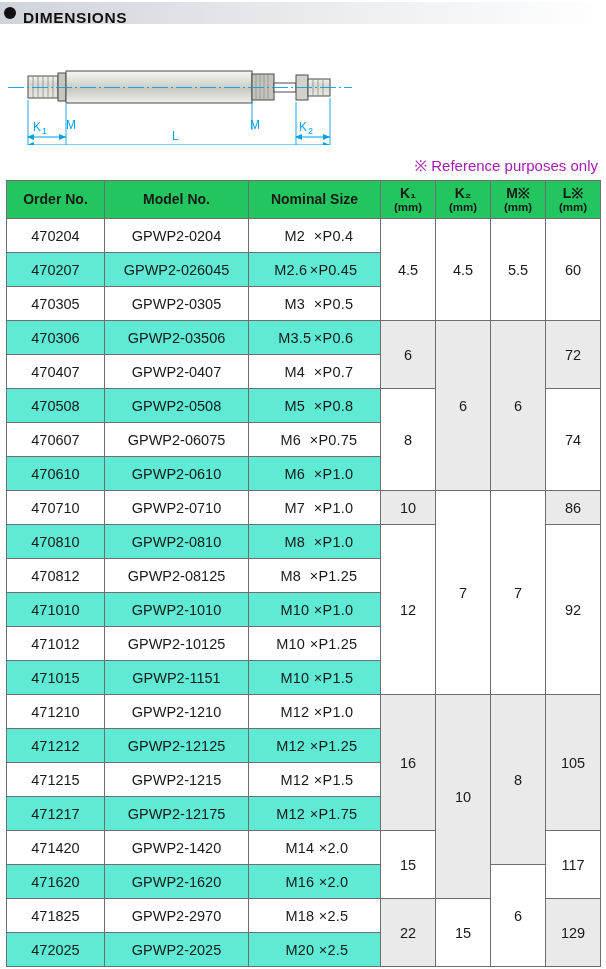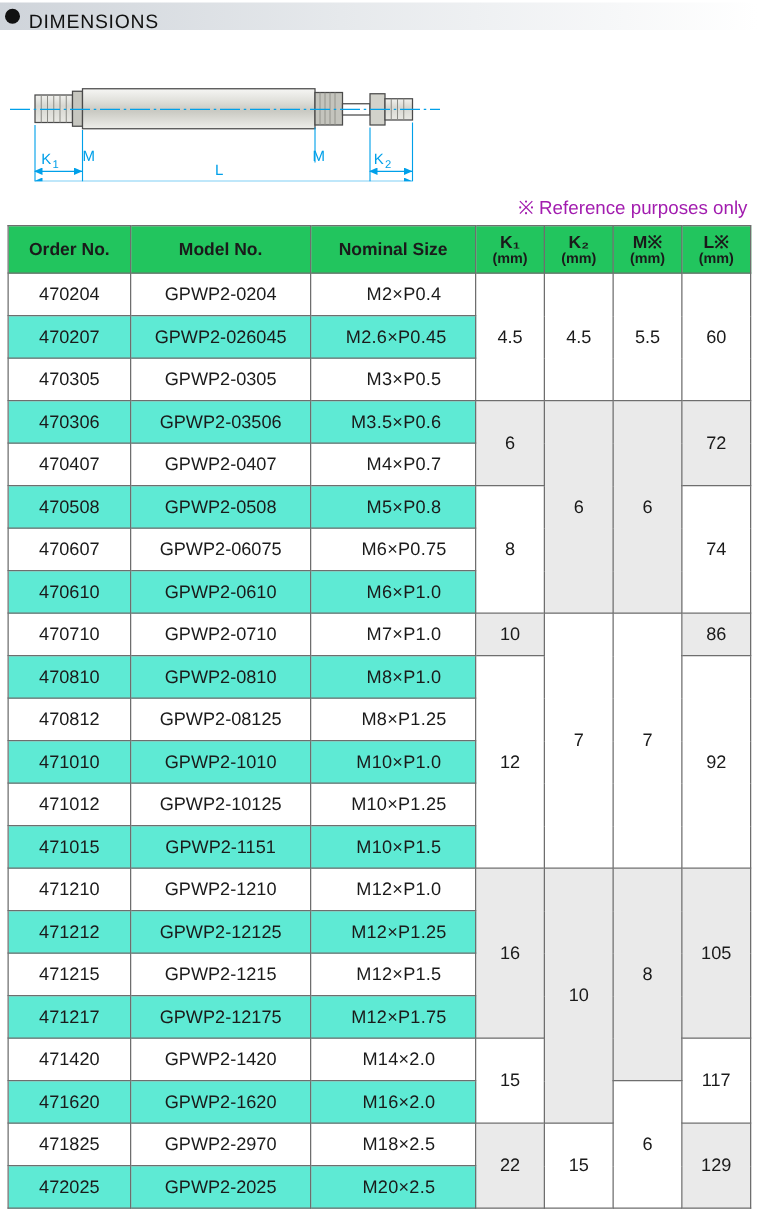--- a/index.html
+++ b/index.html
@@ -22,21 +22,21 @@
   }
   .header-inner {
     position: absolute; left: 0; top: 2px; height: 22px;
     display: flex; align-items: center; gap: 7px; padding-left: 4px;
   }
   .bullet {
     width: 12px; height: 12px; border-radius: 50%;
     background: #111; display: inline-block;
   }
   .header-title {
-    font-size: 15.5px; font-weight: normal; letter-spacing: .6px; color: #111; margin-top: 10px;
+    font-size: 15.5px; font-weight: bold; letter-spacing: .6px; color: #111; margin-top: 10px;
   }
 
   
   .drawing { position: absolute; left: 0; top: 30px; width: 360px; height: 115px; }
 
   
   .note {
     position: absolute; right: 8px; top: 155px;
     font-size: 15px; color: #a21caf;
   }
@@ -71,21 +71,21 @@
   col.c-m     { width: 55px; }
   col.c-l     { width: 55px; }
 
   tbody tr { height: 34px; }
   tbody tr.alt td.plain { background: #5eead4; }
   tbody tr td.plain { background: #ffffff; }
   tbody td.dim-white { background: #ffffff; margin-left: 23px; }
   tbody td.dim-gray  { background: #eaeaea; }
 
   td.size { letter-spacing: .2px; }
-  .sz-pre { display: inline-block; min-width: 38px; text-align: right; }
+  .sz-pre { display: inline-block; min-width: 38px; text-align: center; }
 </style>
 </head>
 <body>
 
 <div class="page">
 
   <div class="header">
     <div class="header-bar"></div>
     <div class="header-inner">
       <span class="bullet"></span>

